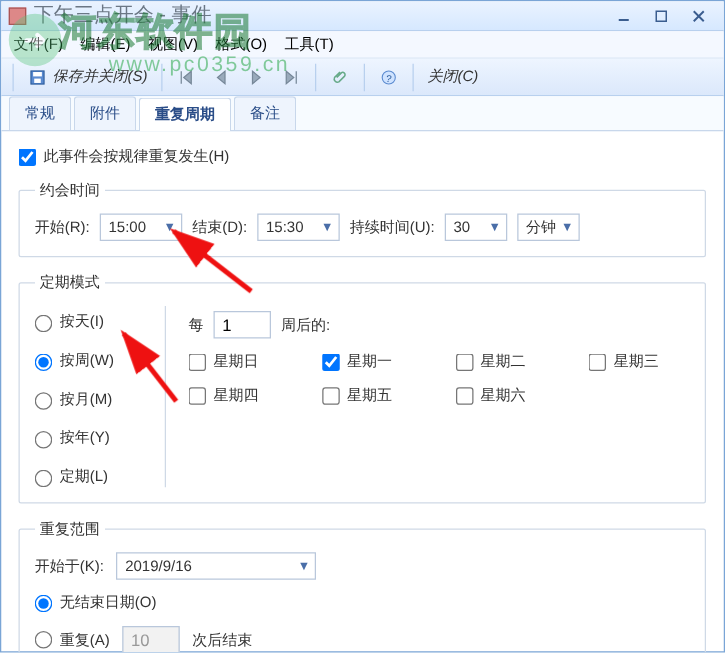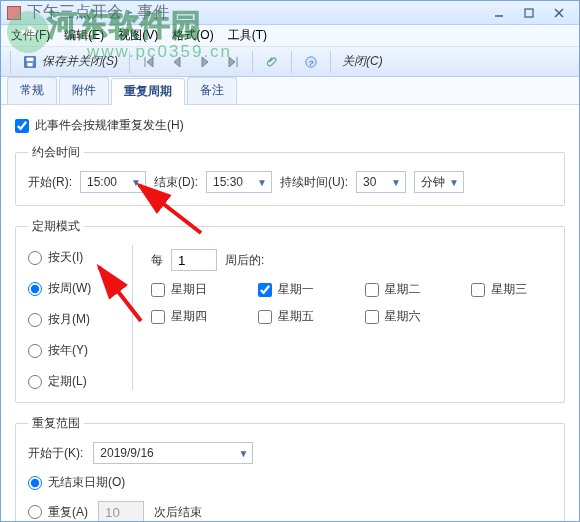--- a/index.html
+++ b/index.html
@@ -42,21 +42,21 @@
   .label { white-space:nowrap; }
   .select { display:flex; align-items:center; justify-content:space-between; border:1px solid #b9c7db; background:#fff; height:22px; padding:0 4px 0 6px; min-width:62px; cursor:pointer; }
   .select.sm { min-width:50px; }
   .select .v { flex:1; }
   .select .dd { color:#4a6ea8; font-size:10px; margin-left:4px; }
   .textin { border:1px solid #b9c7db; height:22px; padding:0 6px; background:#fff; width:46px; }
   .textin[disabled] { background:#f2f2f2; color:#999; }
 
   .pattern { display:flex; gap:18px; }
   .rad-col { display:flex; flex-direction:column; gap:14px; padding-top:4px; min-width:86px; }
-  .rad-col label { display:flex; align-items:center; gap:6px; white-space:nowrap; }
+  .rad-col label { display:flex; align-items:flex-end; gap:6px; white-space:nowrap; }
   .rad-col input { width:14px; height:14px; }
 
   .vdiv { width:1px; background:#cfd9e6; align-self:stretch; }
 
   .week-grid { flex:1; padding-top:4px; }
   .week-row1 { display:flex; align-items:center; gap:8px; margin-bottom:10px; }
   .weekdays { display:grid; grid-template-columns: repeat(4, auto); column-gap:26px; row-gap:10px; }
   .weekdays label { display:flex; align-items:center; gap:6px; white-space:nowrap; }
   .weekdays input { width:14px; height:14px; }
 

